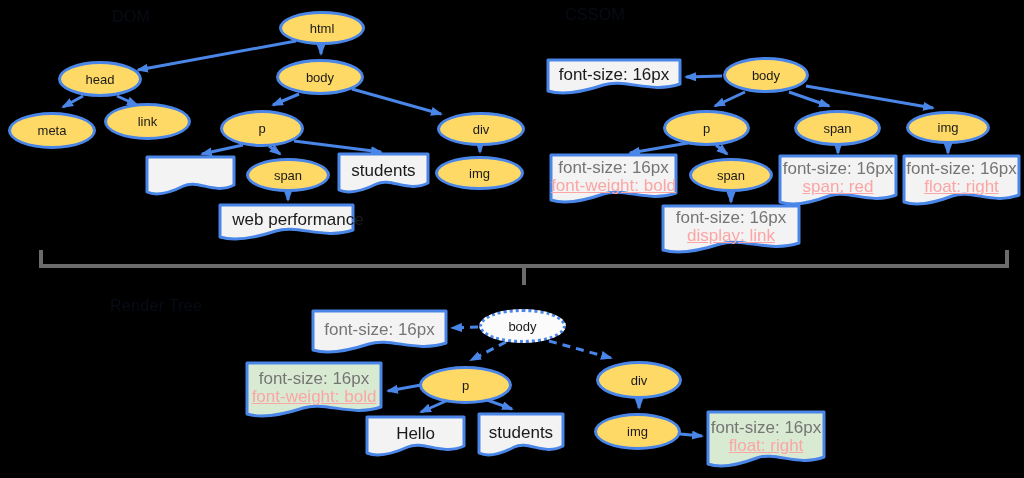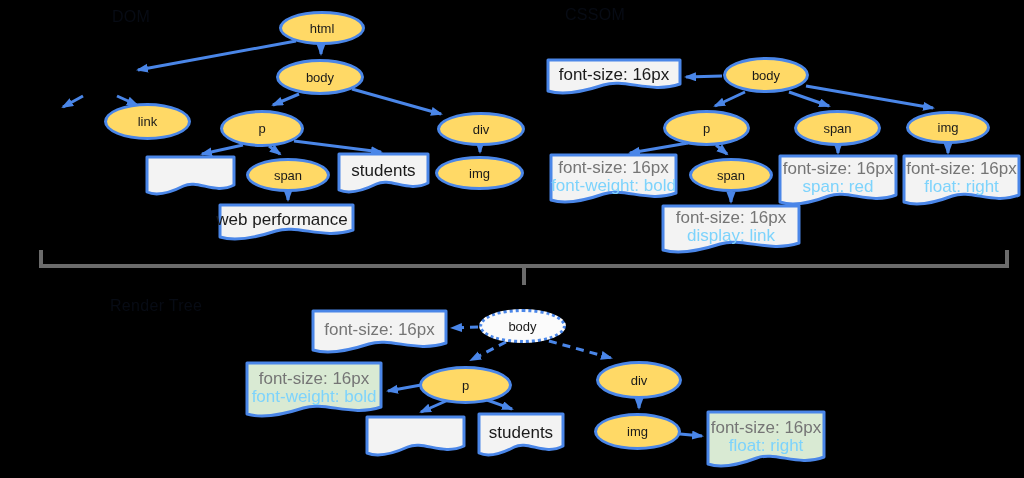--- a/index.html
+++ b/index.html
@@ -14,21 +14,21 @@
     display:flex;align-items:center;justify-content:center;
     font-size:13px;color:#1a1a1a;
   }
   .node.ghost{background:#fbfbfb;border-style:dotted;}
   .note-text{
     position:absolute;z-index:2;box-sizing:border-box;
     display:flex;flex-direction:column;align-items:center;justify-content:center;
     font-size:17px;color:#1a1a1a;text-align:center;line-height:18px;
   }
   .rule-inherited{color:#757575;}
-  .rule-own{color:#7dd3fc;}
+  .rule-own{color:#fca5a5;text-decoration:underline;}
   .section-title{
     position:absolute;z-index:2;font-size:16px;color:#070b14;letter-spacing:.3px;
   }
 </style>
 </head>
 <body>
 
 <div id="stage">
 
   <svg id="connectors" width="1024" height="478" viewBox="0 0 1024 478">
@@ -93,29 +93,31 @@
       <path fill="#d9ead3" d="M247,363 H381 V407 C351.5,417 324.7,401 303.3,408 C281.8,415 260.4,418 247,414 Z"></path>
       <path fill="#d9ead3" d="M708,412 H824 V457 C798.5,467 775.3,451 756.7,458 C738.2,465 719.6,468 708,464 Z"></path>
     </g>
   </svg>
 
   <div class="section-title" style="left:112px;top:8px">DOM</div>
   <div class="section-title" style="left:565px;top:6px">CSSOM</div>
   <div class="section-title" style="left:110px;top:297px">Render Tree</div>
 
   <div class="node" style="left:279px;top:11px;width:86px;height:34px">html</div>
+  <div class="node" style="left:58px;top:61px;width:84px;height:36px">head</div>
   <div class="node" style="left:276px;top:59px;width:88px;height:36px">body</div>
+  <div class="node" style="left:8px;top:112px;width:88px;height:37px">meta</div>
   <div class="node" style="left:104px;top:103px;width:87px;height:37px">link</div>
   <div class="node" style="left:220px;top:110px;width:84px;height:37px">p</div>
   <div class="node" style="left:437px;top:112px;width:88px;height:34px">div</div>
   <div class="node" style="left:246px;top:158px;width:84px;height:34px">span</div>
   <div class="node" style="left:435px;top:156px;width:89px;height:34px">img</div>
 
   <div class="note-text" style="left:339px;top:154px;width:89px;height:34px">students</div>
-  <div class="note-text" style="left:202px;top:205px;width:160px;height:30px">web performance</div>
+  <div class="note-text" style="left:218px;top:205px;width:160px;height:30px">web performance</div>
 
   <div class="node" style="left:723px;top:57px;width:86px;height:36px">body</div>
   <div class="node" style="left:663px;top:110px;width:87px;height:36px">p</div>
   <div class="node" style="left:794px;top:110px;width:87px;height:36px">span</div>
   <div class="node" style="left:906px;top:111px;width:84px;height:33px">img</div>
   <div class="node" style="left:689px;top:158px;width:84px;height:34px">span</div>
 
   <div class="note-text" style="left:548px;top:60px;width:132px;height:29px">font-size: 16px</div>
   <div class="note-text" style="left:551px;top:155px;width:125px;height:43px">
     <span class="rule-inherited">font-size: 16px</span>
@@ -141,15 +143,16 @@
 
   <div class="note-text rule-inherited" style="left:313px;top:311px;width:133px;height:37px">font-size: 16px</div>
   <div class="note-text" style="left:247px;top:363px;width:134px;height:49px">
     <span class="rule-inherited">font-size: 16px</span>
     <span class="rule-own">font-weight: bold</span>
   </div>
   <div class="note-text" style="left:708px;top:412px;width:116px;height:50px">
     <span class="rule-inherited">font-size: 16px</span>
     <span class="rule-own">float: right</span>
   </div>
+  <div class="note-text" style="left:367px;top:417px;width:97px;height:34px">Hello</div>
   <div class="note-text" style="left:479px;top:414px;width:84px;height:37px">students</div>
 
 </div>
 
 </body></html>

